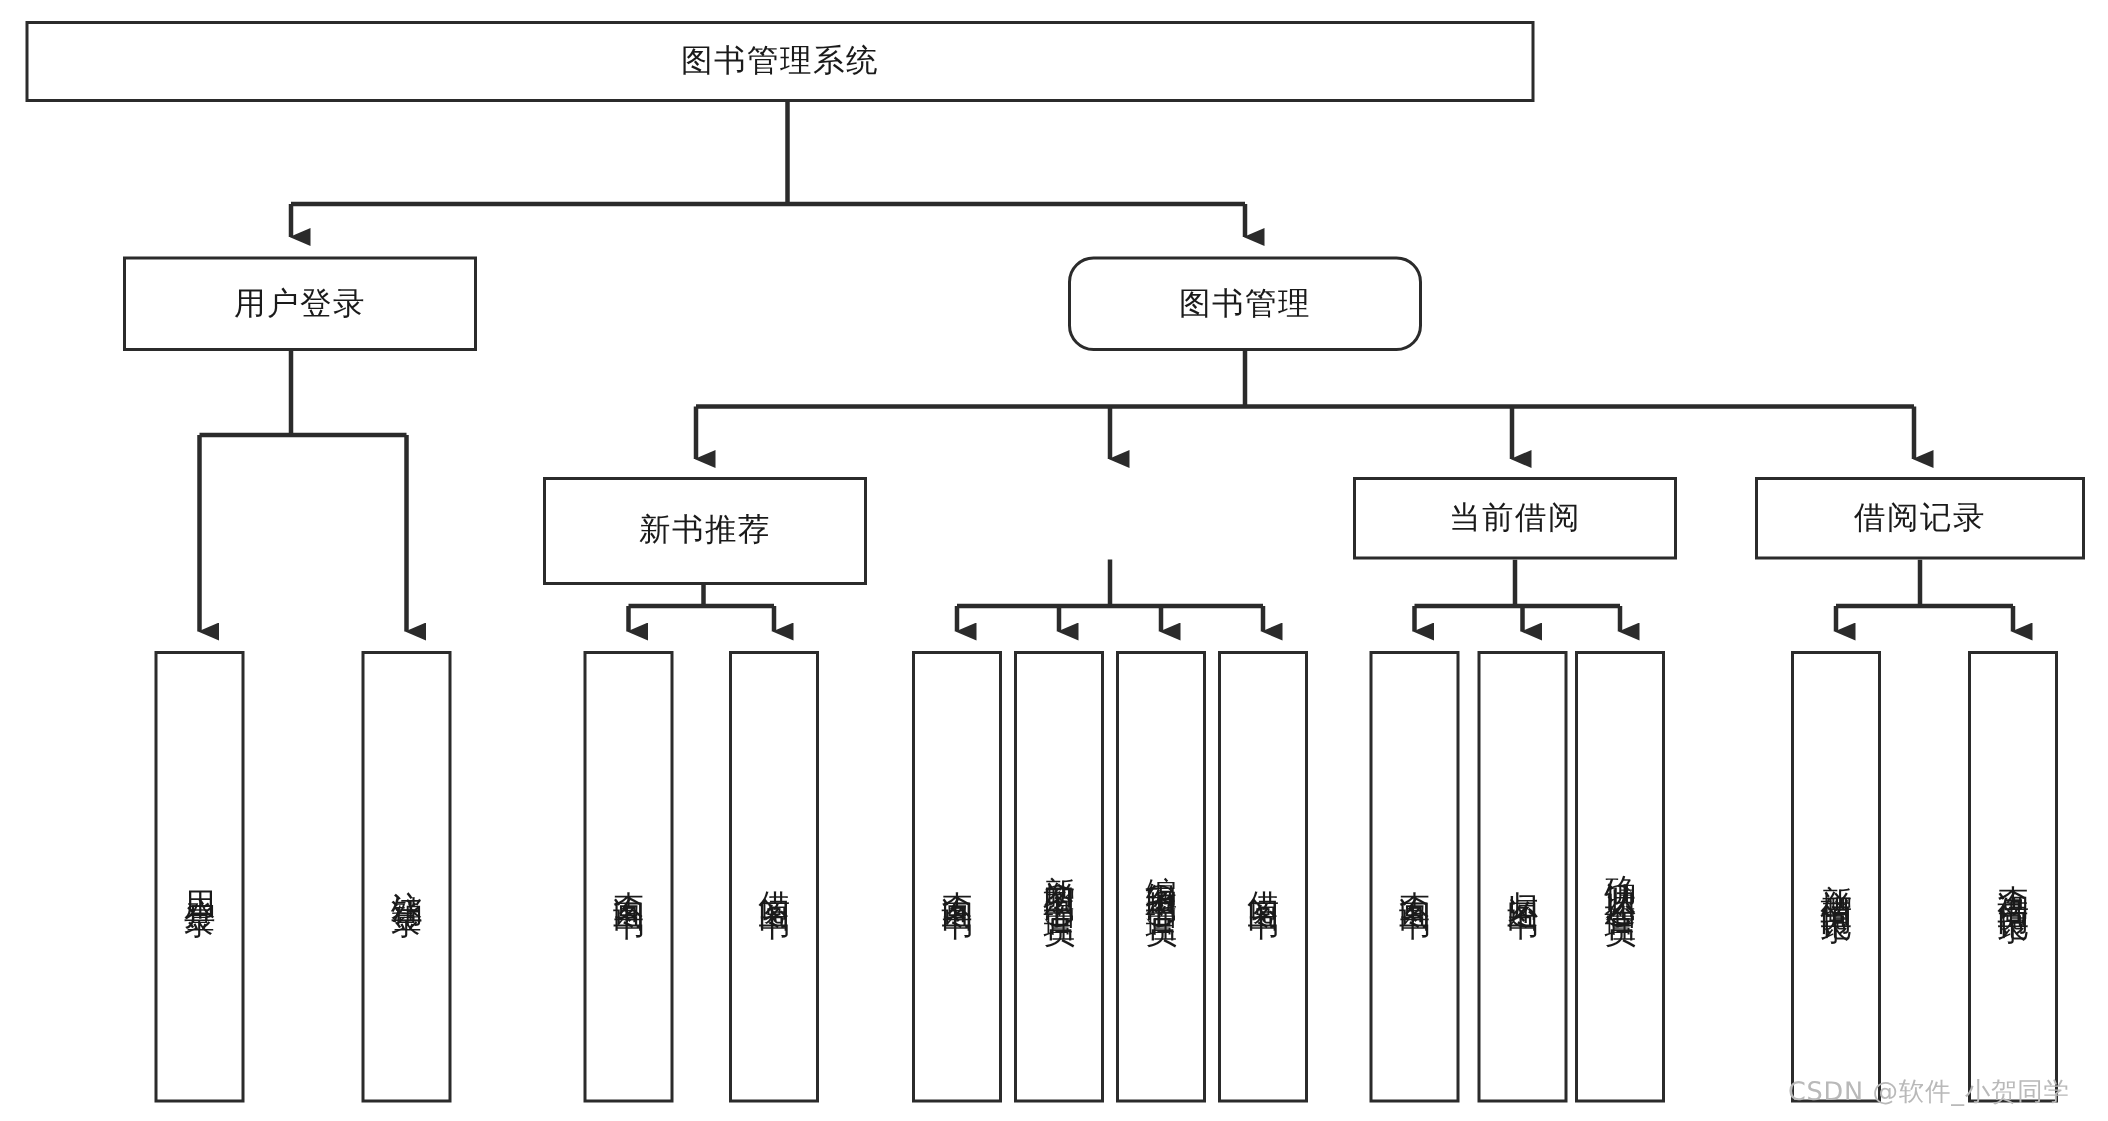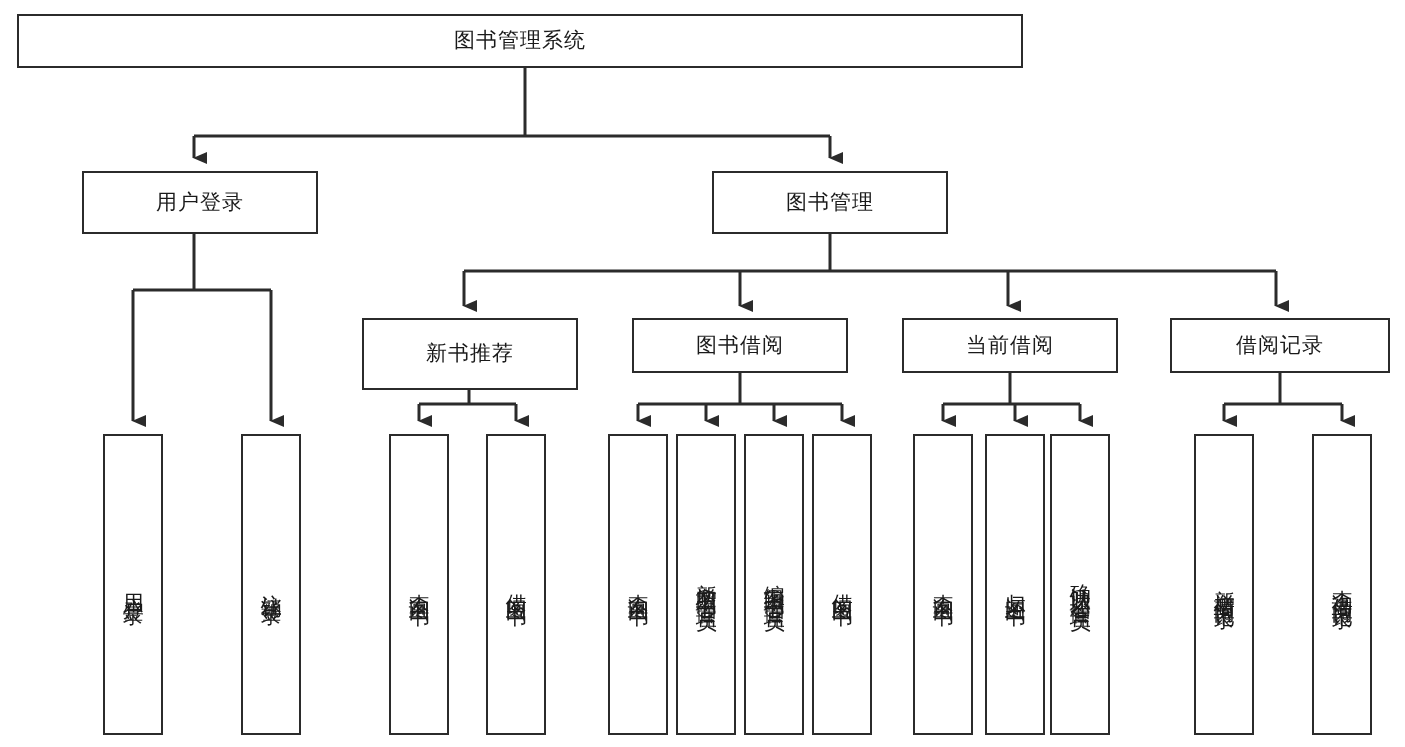--- a/index.html
+++ b/index.html
@@ -118,24 +118,23 @@
       <path d="M 1280 373 L 1280 404"></path>
       <path d="M 1224 404 L 1342 404"></path>
       <path d="M 1224 404 L 1224 421" marker-end="url(#arrow)"></path>
       <path d="M 1342 404 L 1342 421" marker-end="url(#arrow)"></path>
     </g>
   </svg>
 
   <div class="node horiz" style="left:17px; top:14px; width:1006px; height:54px;">图书管理系统</div>
 
   <div class="node horiz" style="left:82px; top:171px; width:236px; height:63px;">用户登录</div>
-  <div class="node horiz" style="left:712px; top:171px; width:236px; height:63px;">图书管理</div>
+  <div class="node horiz" style="left:712px; top:171px; width:236px; height:63px;border-radius:17px;">图书管理</div>
 
   <div class="node horiz" style="left:362px; top:318px; width:216px; height:72px;">新书推荐</div>
-  <div class="node horiz" style="left:632px; top:318px; width:216px; height:55px;">图书借阅</div>
   <div class="node horiz" style="left:1170px; top:318px; width:220px; height:55px;">借阅记录</div>
   <div class="node horiz" style="left:902px; top:318px; width:216px; height:55px;">当前借阅</div>
 
   <div class="node vert" style="left:103px; top:434px; width:60px; height:301px;">
     <span class="vtext">用户登录</span>
   </div>
   <div class="node vert" style="left:241px; top:434px; width:60px; height:301px;">
     <span class="vtext">注销登录</span>
   </div>
 
@@ -169,14 +168,15 @@
     <span class="vtext">确认归还（管理员）</span>
   </div>
 
   <div class="node vert" style="left:1194px; top:434px; width:60px; height:301px;">
     <span class="vtext">新增借阅记录</span>
   </div>
   <div class="node vert" style="left:1312px; top:434px; width:60px; height:301px;">
     <span class="vtext">查询借阅记录</span>
   </div>
 
+  <div class="watermark" style="left:1192px; top:716px;">CSDN @软件_小贺同学</div>
 
 </div>
 
 </body></html>

